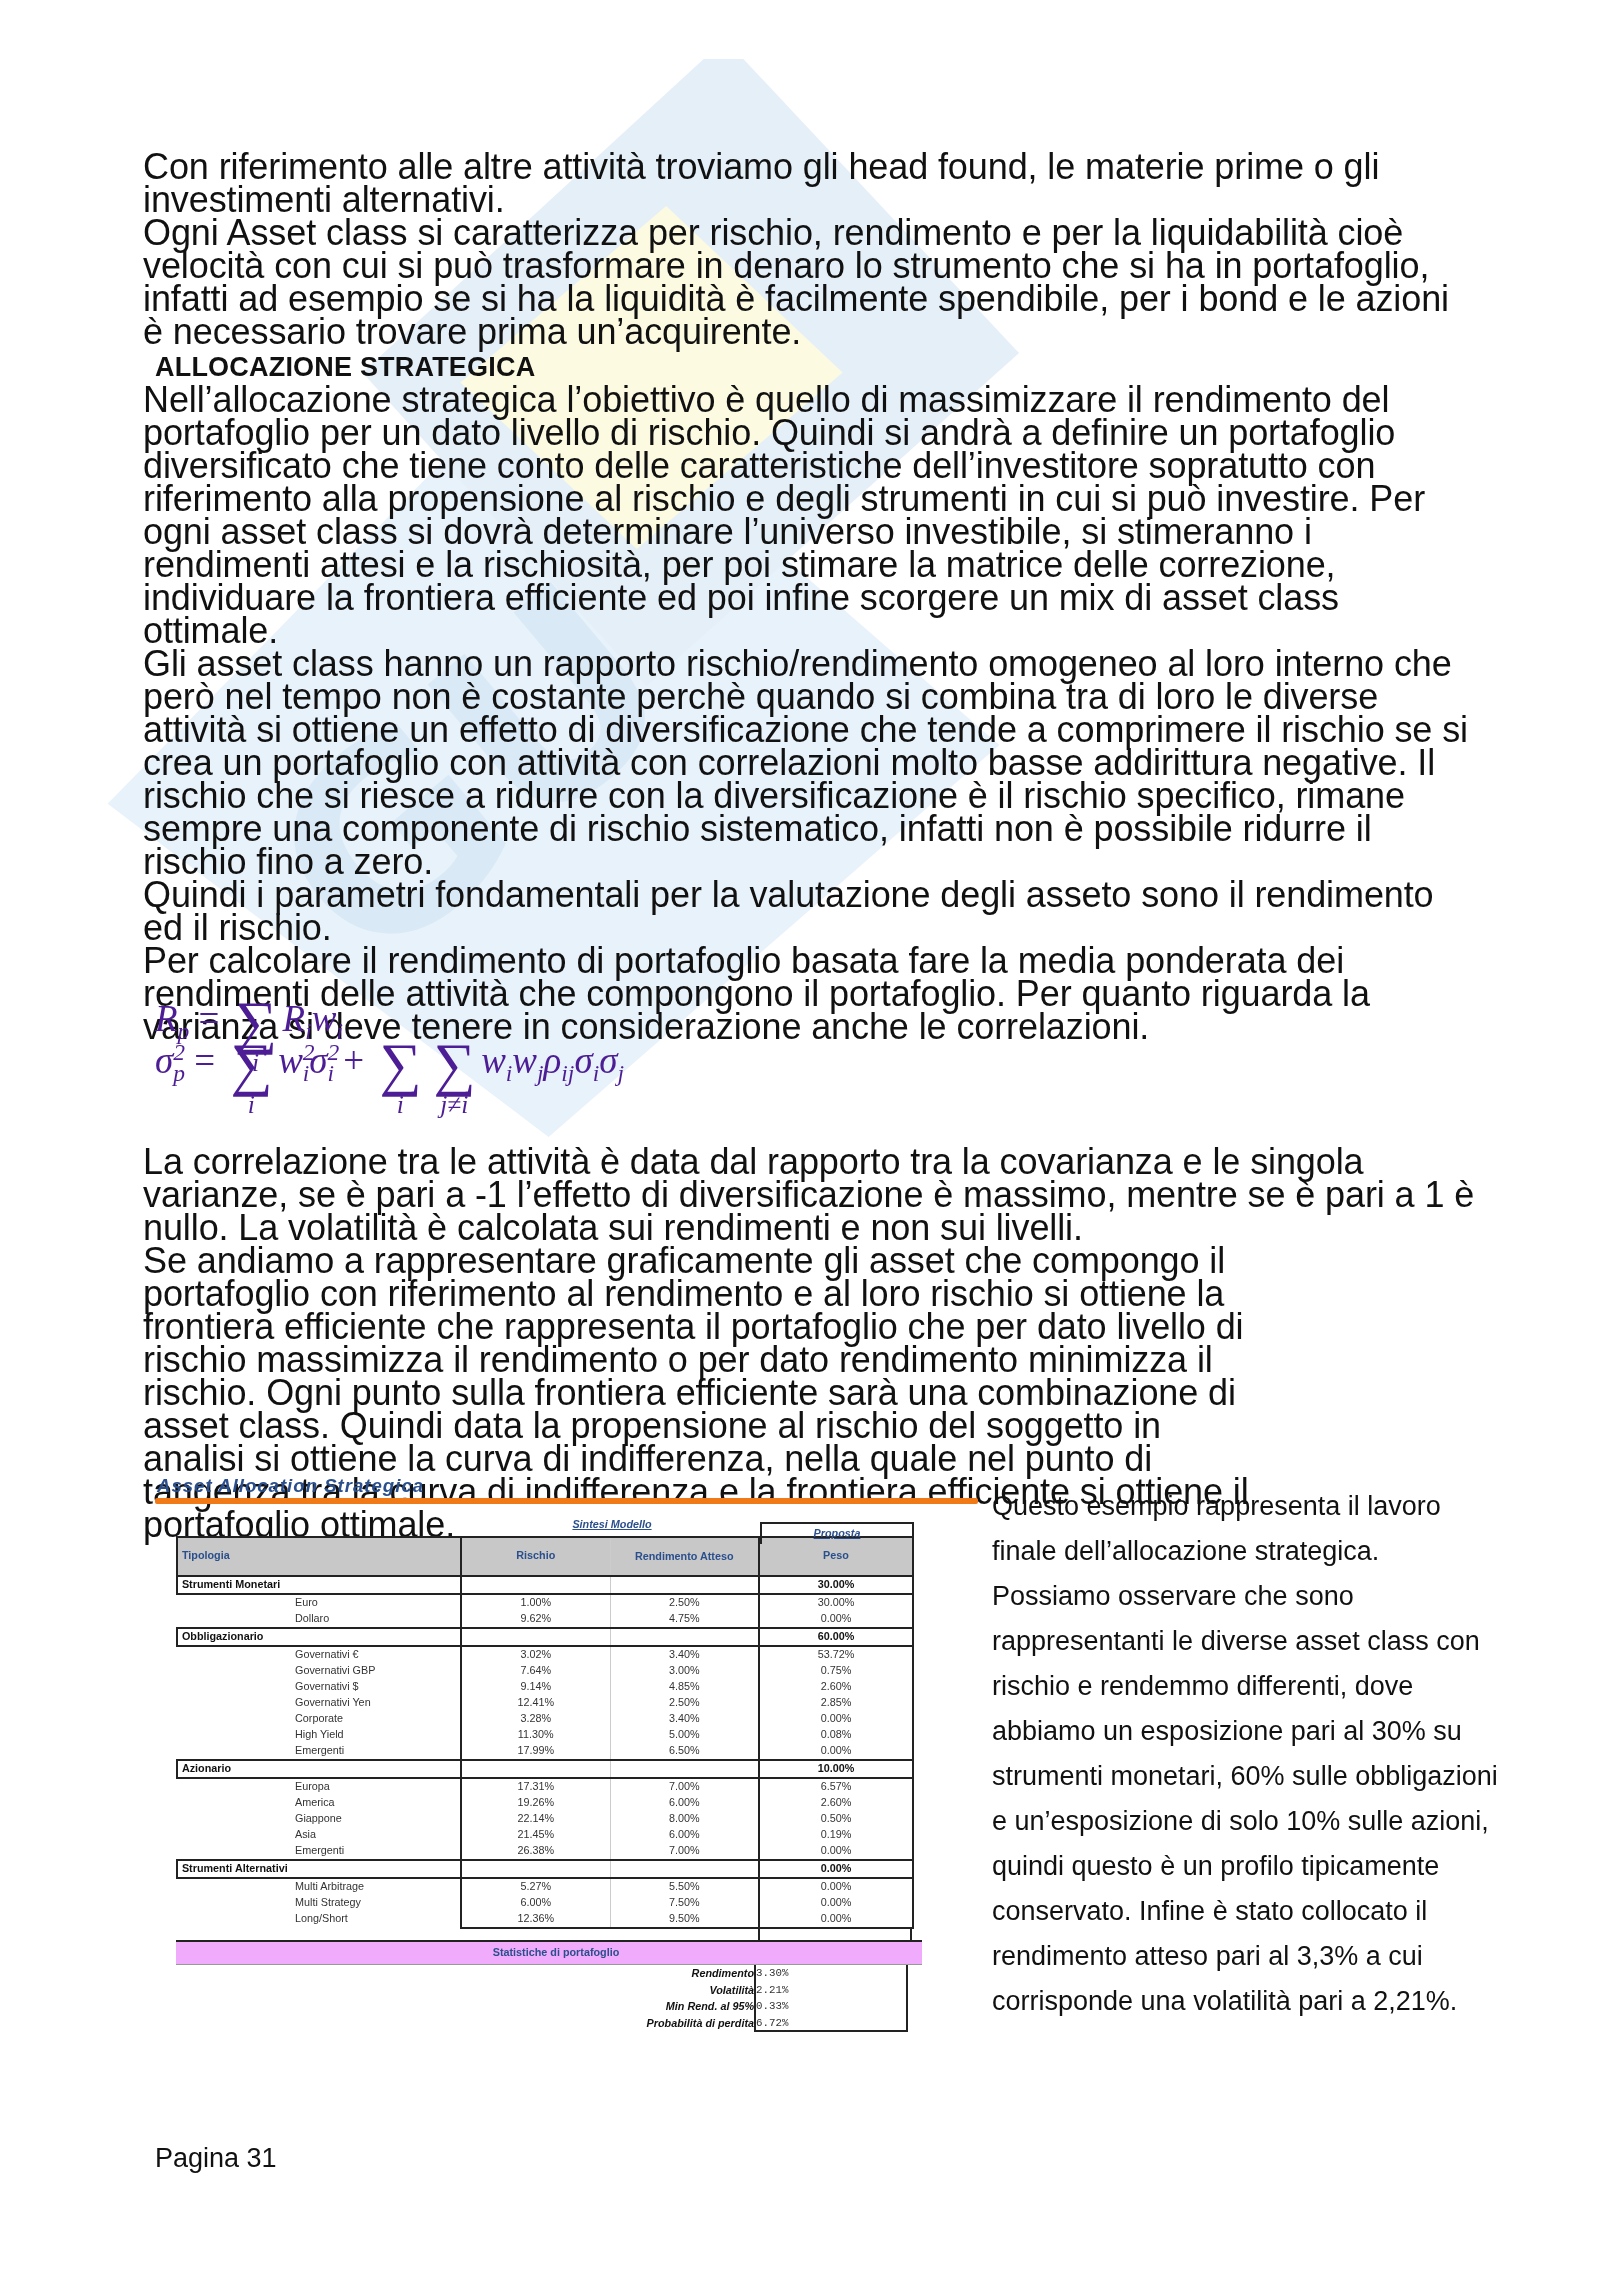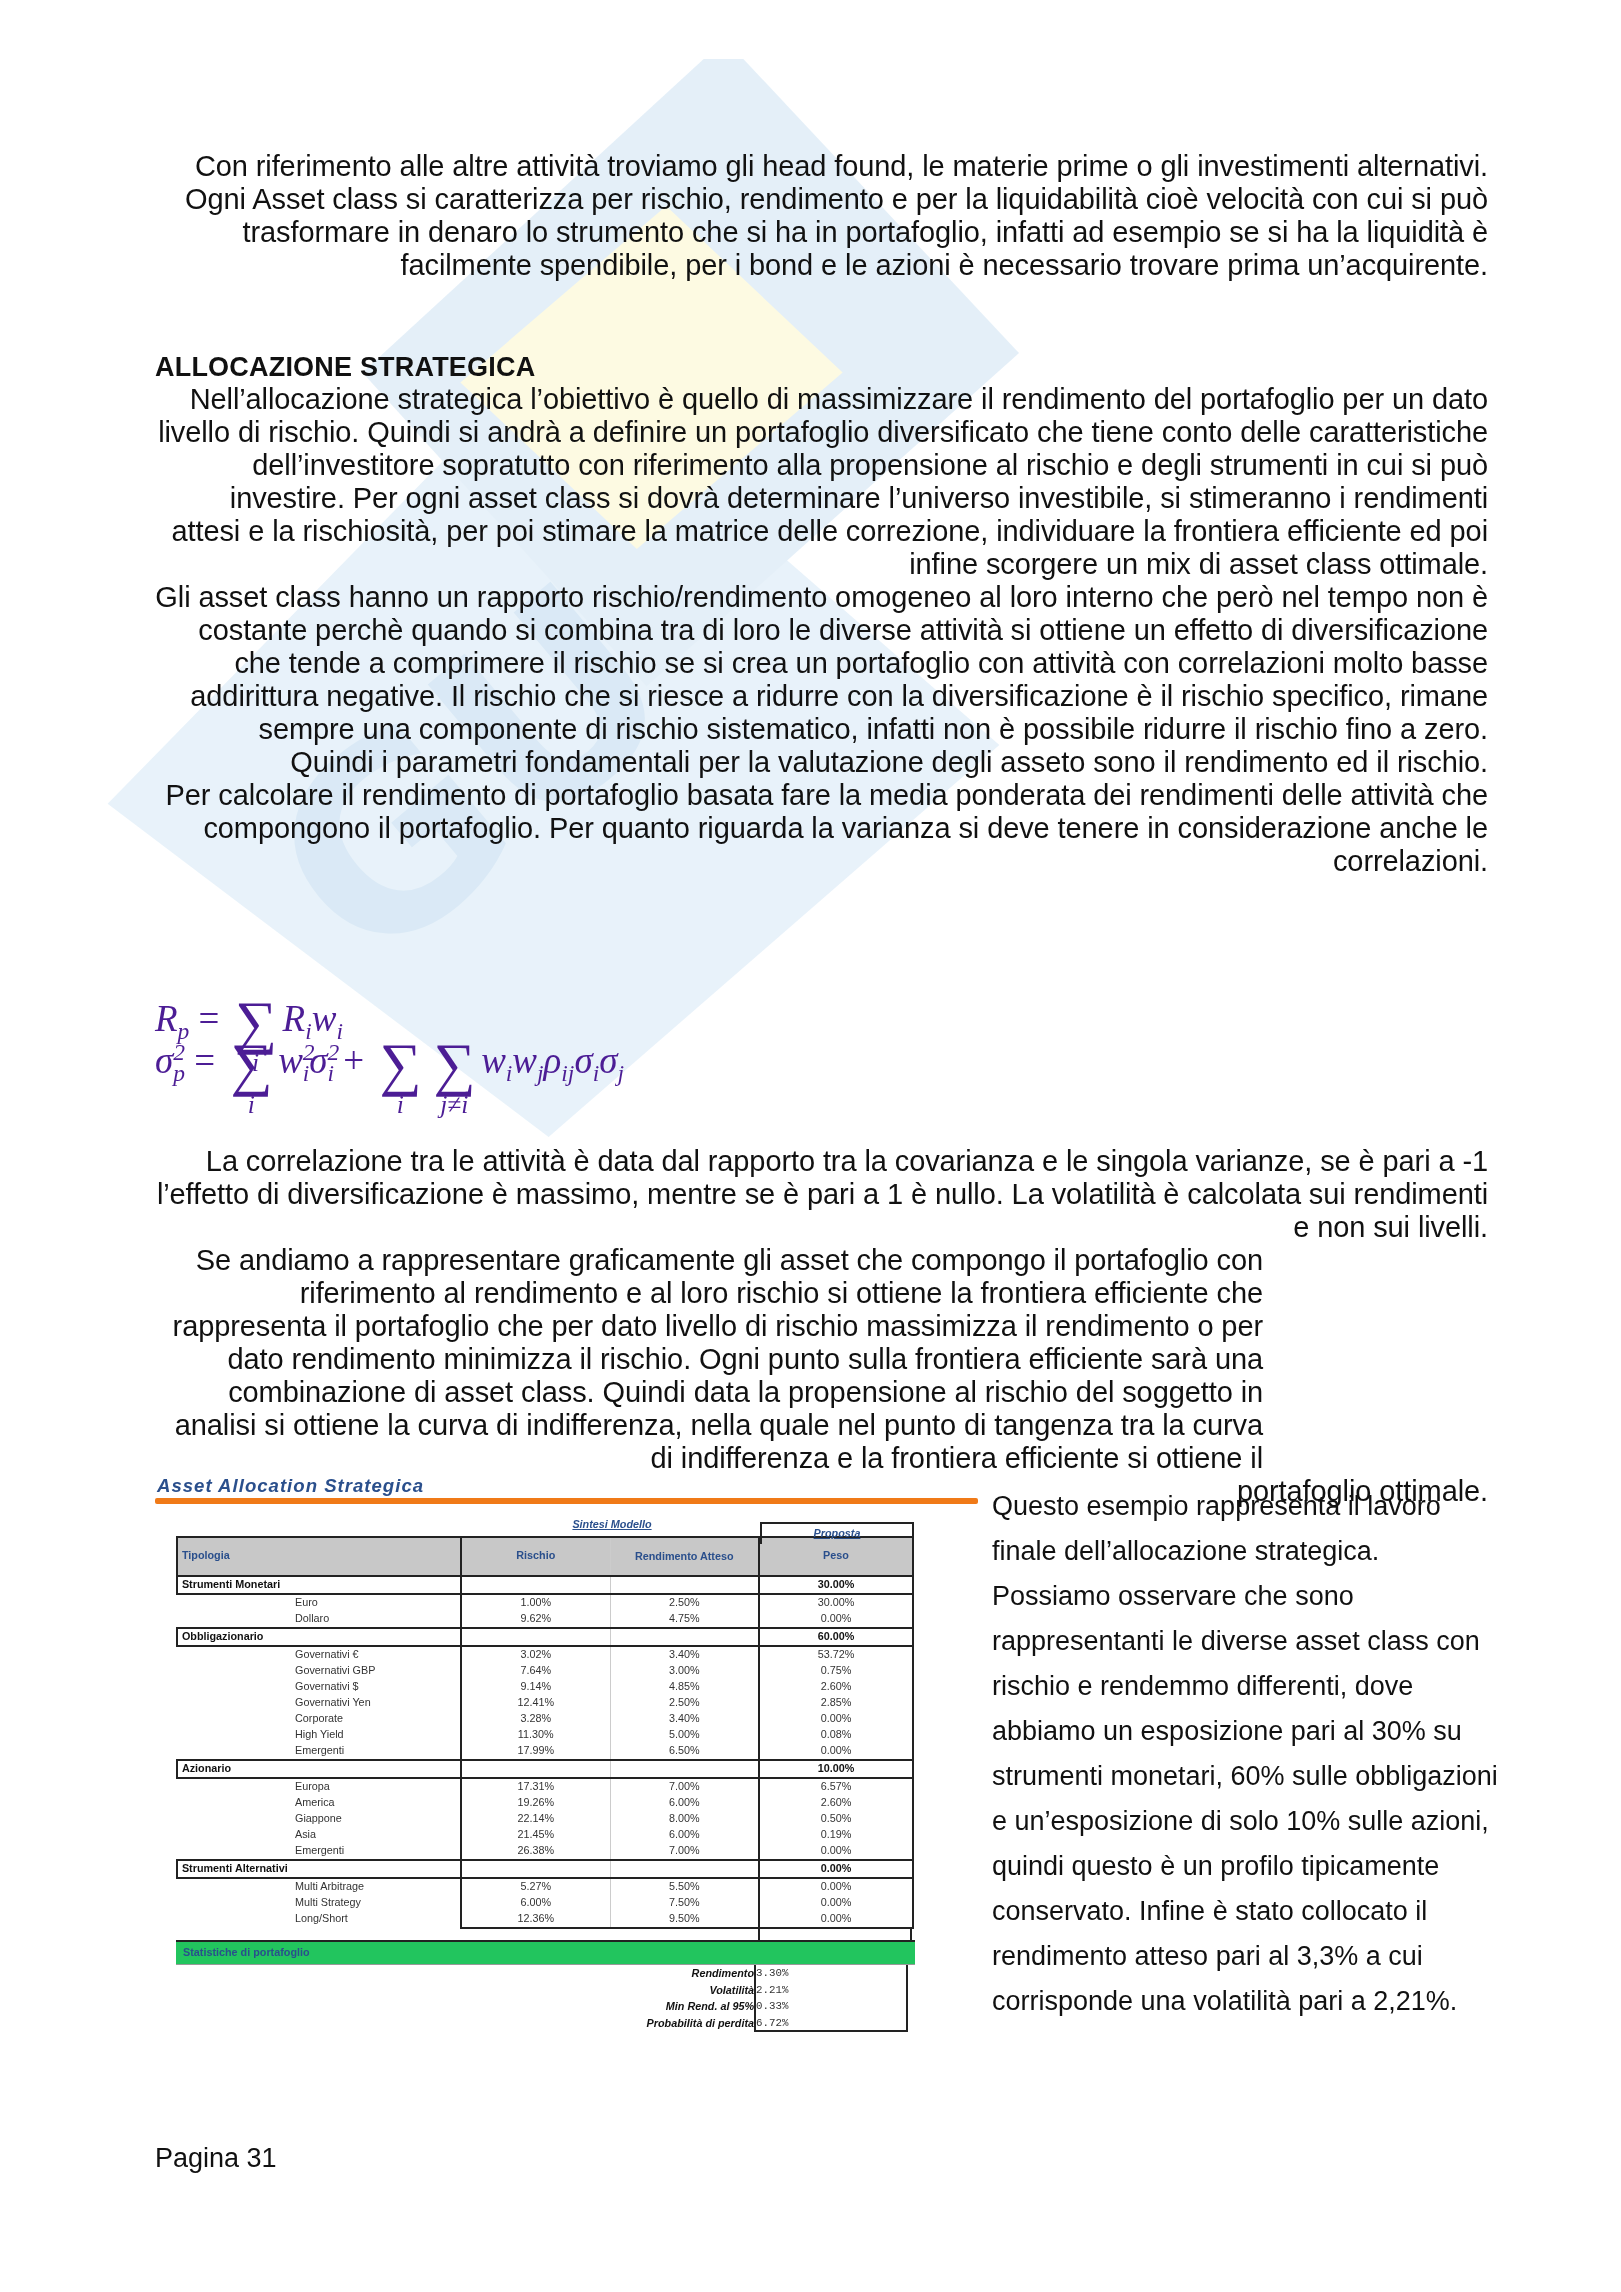--- a/index.html
+++ b/index.html
@@ -1,21 +1,21 @@
 <!DOCTYPE html>
 <html><head>
 <meta charset="utf-8">
 <style>
   html, body { margin: 0; padding: 0; background: #ffffff; }
   body { width: 1621px; height: 2293px; position: relative; overflow: hidden;
          font-family: "Liberation Sans", "DejaVu Sans", sans-serif; color: #111; }
   .watermark { position: absolute; left: 39px; top: 59px; width: 980px; height: 1078px;
                pointer-events: none; opacity: 0.55; }
-  .text-block { position: absolute; left: 155px; width: 1333px; font-size: 29px; line-height: 33px;
-                letter-spacing: -0.1px; text-align: right; }
+  .text-block { position: absolute; left: 143px; width: 1333px; font-size: 36px; line-height: 33px;
+                letter-spacing: -0.1px; }
   .text-block p { margin: 0; }
   #top-para { top: 150px; }
   #section-heading { position: absolute; left: 155px; top: 351px; font-size: 27px; font-weight: bold;
                      line-height: 32px; letter-spacing: 0.2px; }
   #main-para { top: 383px; }
   .formula { position: absolute; left: 155px; font-family: "Liberation Serif", "DejaVu Serif", serif;
              font-style: italic; font-size: 37px; color: #4c1d95; margin-top: 13px; }
   .formula .sum { font-style: normal; font-size: 59px; line-height: 1; display: inline-block;
                   position: relative; vertical-align: middle; margin: 0 5.9px; }
   .formula .sum .lim { position: absolute; left: 50%; transform: translateX(-50%); top: 57px;
@@ -45,22 +45,22 @@
   tr.head td.c1 { text-align: left; }
   tr.head td { text-align: center; }
   tr.group td { font-weight: bold; color: #111; border-top: 2px solid #222; border-bottom: 2px solid #222; }
   tr.item td.c1 { padding-left: 118px; }
   td.num { text-align: center; }
   .bl { border-left: 2.5px solid #222; }
   .br { border-right: 2.5px solid #222; }
   .thin { border-left: 1px solid #ccc; }
   tr.last td.c2, tr.last td.c3, tr.last td.c4 { border-bottom: 2.5px solid #222; }
   #stats { position: relative; margin-top: 11.8px; width: 736px; }
-  #stats-head { background: #22c55e; color: #2a4f8c; font-weight: bold; height: 21.6px; line-height: 21.6px;
-                padding-left: 7px; border-top: 2.9px solid #222; border-bottom: 1px solid #999; width: 732px; }
+  #stats-head { background: #f0abfc; color: #2a4f8c; font-weight: bold; height: 21.6px; line-height: 21.6px;
+                padding-left: 14px; border-top: 2.9px solid #222; border-bottom: 1px solid #999; width: 732px; text-align: center; }
   .stat-row { display: flex; height: 16.7px; line-height: 16.7px; }
   .stat-label { width: 578px; text-align: right; font-weight: bold; font-style: italic; color: #111; padding-right: 0; }
   .stat-val { width: 150px; text-align: left; border-left: 2.5px solid #222; border-right: 2.5px solid #222; font-family: Liberation Mono, monospace; }
   .stat-row.last .stat-val { border-bottom: 2.5px solid #222; }
   .stats-gap { position: absolute; left: 582px; width: 150px; border-left: 2.5px solid #222;
                border-right: 2.5px solid #222; top: -13.7px; height: 13.7px; }
   
   #side-para { position: absolute; left: 992px; top: 1484px; width: 510px; font-size: 27px; line-height: 45px; }
   #page-number { position: absolute; left: 155px; top: 2143px; font-size: 27px; }
 </style>

